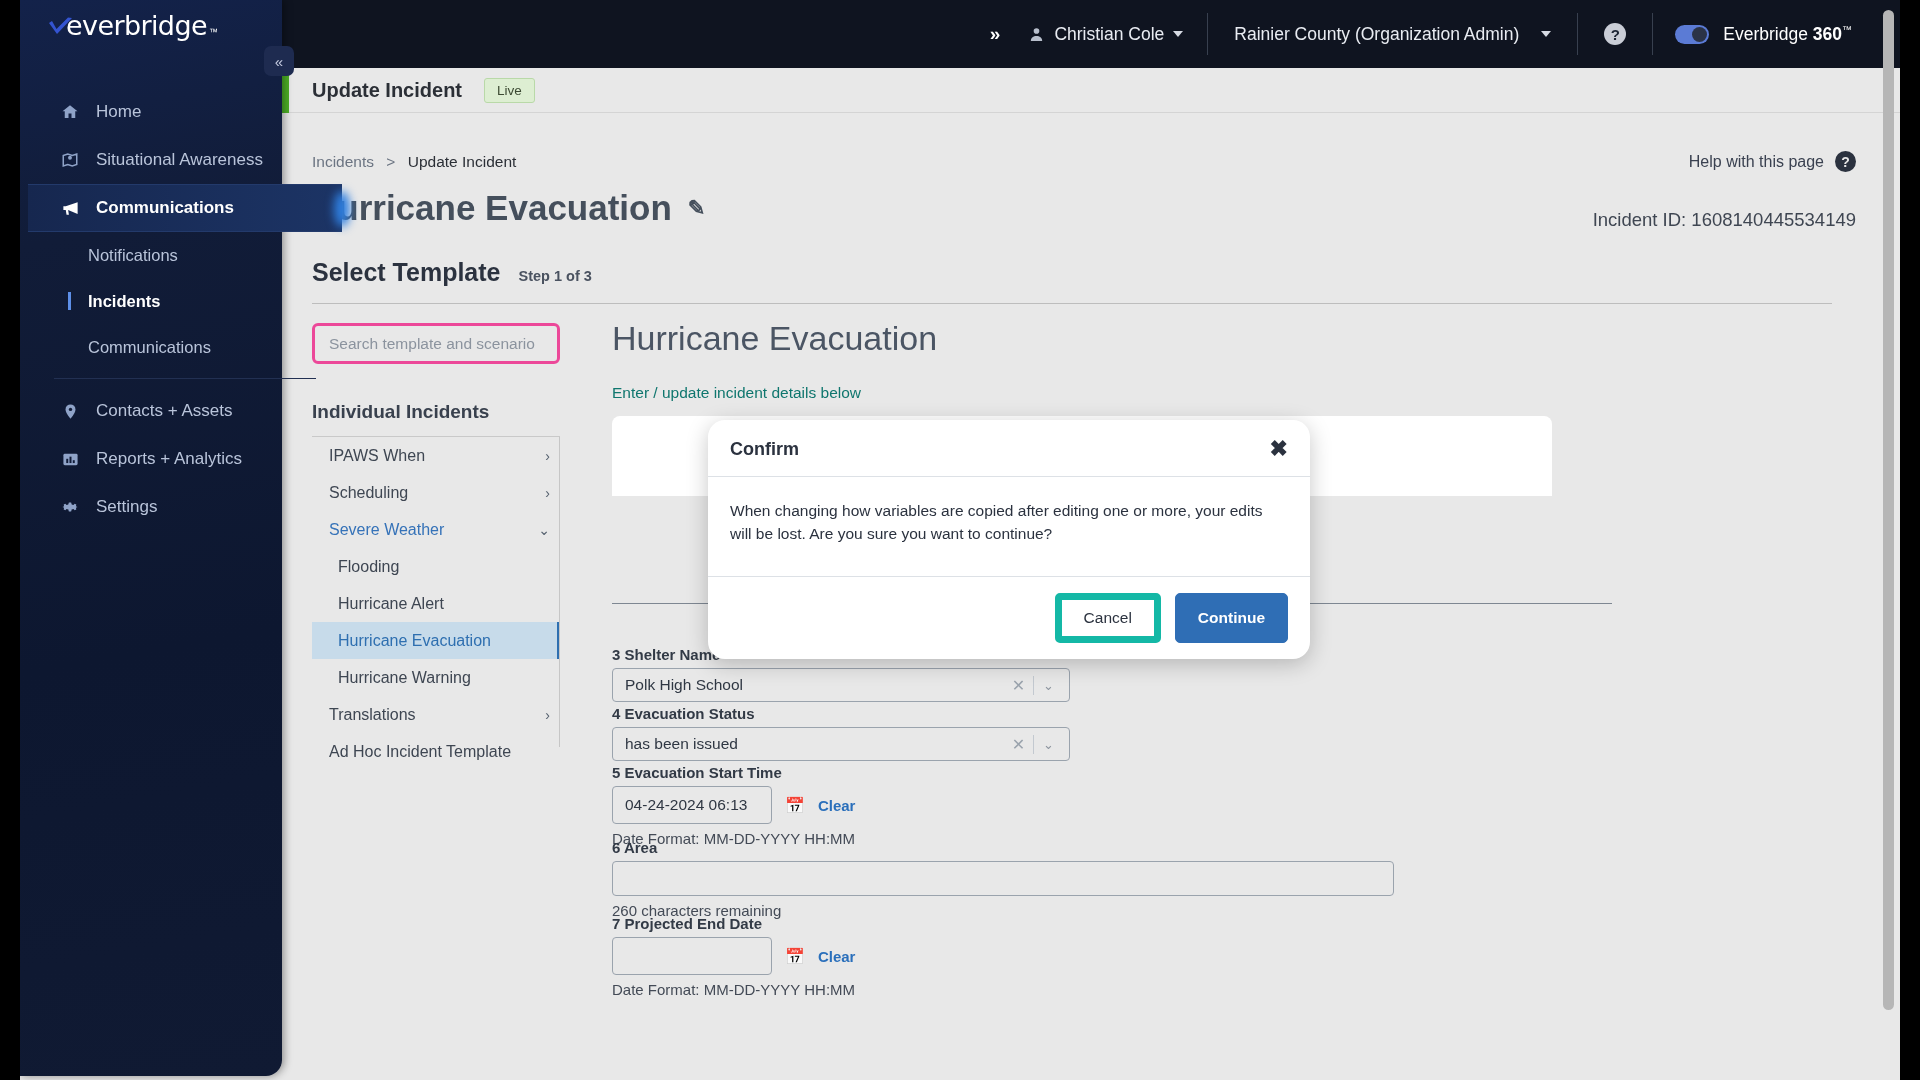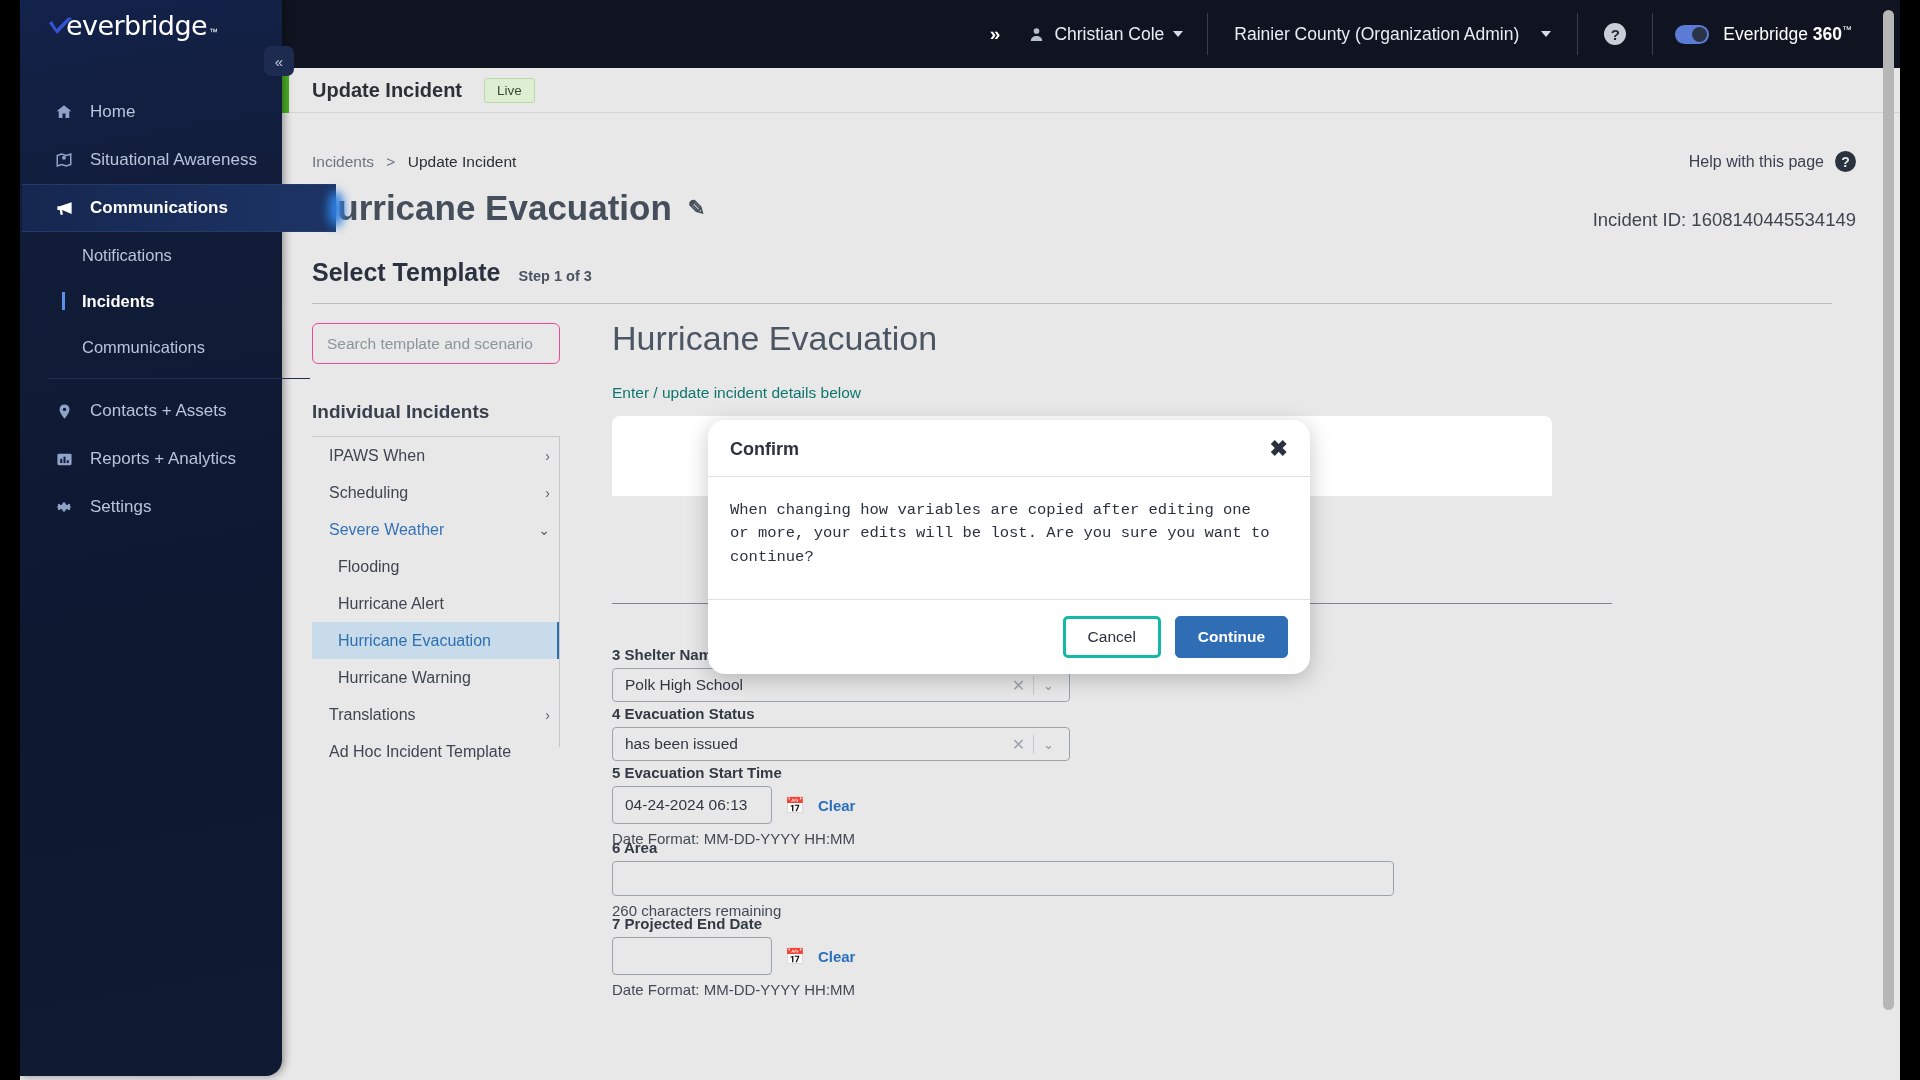--- a/index.html
+++ b/index.html
@@ -83,21 +83,21 @@
   #logo .tm { font-size: 9px; color: #ffffff; margin-left: 2px; }
 
   #collapse-btn {
     position: absolute; right: -12px; top: 46px;
     width: 30px; height: 30px; border-radius: 7px;
     background: #1e2b50; color: #c5cbe0;
     display: flex; align-items: center; justify-content: center;
     font-size: 15px; cursor: pointer; z-index: 60;
   }
 
-  .nav { position: absolute; top: 88px; left: 2px; width: 314px; }
+  .nav { position: absolute; top: 88px; left: 8px; width: 314px; }
   .nav-item {
     display: flex; align-items: center; gap: 16px;
     height: 48px; padding-left: 32px;
     color: #b9c4da; font-size: 17px; cursor: pointer;
     position: relative;
   }
   .nav-item.active {
     background: linear-gradient(90deg, #172a55 0%, #1d3straight 1%, #1b3161 100%);
     background: linear-gradient(90deg, #16274f 0%, #1c3465 100%);
     color: #ffffff; font-weight: bold;
@@ -183,21 +183,21 @@
   #step-row .step { font-size: 14.5px; font-weight: bold; color: #4a5260; }
 
   #hr1 {
     position: absolute; left: 30px; top: 190px; width: 1520px; height: 1px;
     background: #bdbdbd;
   }
 
   
   #left-col { position: absolute; left: 30px; top: 210px; width: 248px; }
   #tpl-search {
-    width: 248px; height: 41px; border: 1px solid #ec4899; border-radius: 6px;
+    width: 248px; height: 41px; border: 3px solid #ec4899; border-radius: 6px;
     background: #e8e8e8; padding: 0 14px; font-size: 15.5px; color: #2b323f;
     font-family: "Liberation Sans", sans-serif;
   }
   #tpl-search::placeholder { color: #8b939e; }
   #ind-head {
     margin-top: 37px; font-size: 19px; font-weight: bold; color: #39414e;
   }
   #tree { margin-top: 13px; border-top: 1px solid #c9c9c9; position: relative; }
   #tree::after {
     content: ""; position: absolute; right: 0; top: 0; width: 1px; height: 310px;
@@ -266,30 +266,30 @@
     z-index: 80;
   }
   #modal-head {
     display: flex; align-items: center; justify-content: space-between;
     padding: 18px 22px 16px 22px; border-bottom: 1px solid #dde1e6;
   }
   #modal-title { font-size: 18px; font-weight: bold; color: #2b323f; }
   #modal-close { font-size: 22px; font-weight: bold; color: #2b323f; cursor: pointer; line-height: 1; }
   #modal-body {
     padding: 22px 37px 30px 22px; border-bottom: 1px solid #dde1e6;
-    font-size: 15.5px; line-height: 1.5; color: #2b323f; font-family: Liberation Mono, monospace;
+    font-size: 15.5px; line-height: 1.5; color: #2b323f;
   }
   #modal-foot {
     padding: 16px 22px; display: flex; justify-content: flex-end; gap: 14px;
   }
   .btn {
     font-size: 15.5px; border-radius: 5px; cursor: pointer;
     padding: 9px 22px; font-family: "Liberation Sans", sans-serif;
   }
-  .btn-cancel { background: #ffffff; border: 3px solid #14b8a6; color: #2b323f; }
+  .btn-cancel { background: #ffffff; border: 7px solid #14b8a6; color: #2b323f; }
   .btn-continue { background: #2f6eb5; border: 1px solid #2f6eb5; color: #ffffff; font-weight: bold; }
 
   
   #vscroll {
     position: absolute; right: 6px; top: 10px;
     width: 11px; height: 1002px; z-index: 90;
   }
   #vthumb {
     width: 11px; height: 1000px; border-radius: 6px; background: #b6b6b6;
   }

